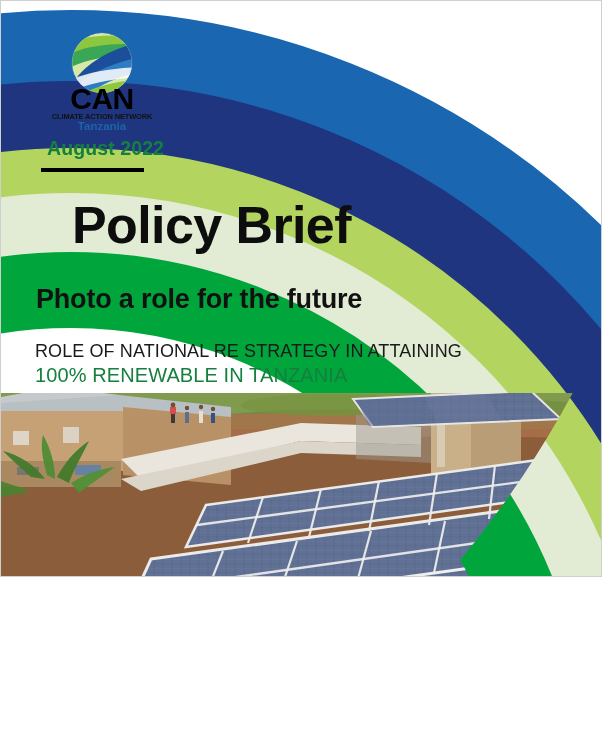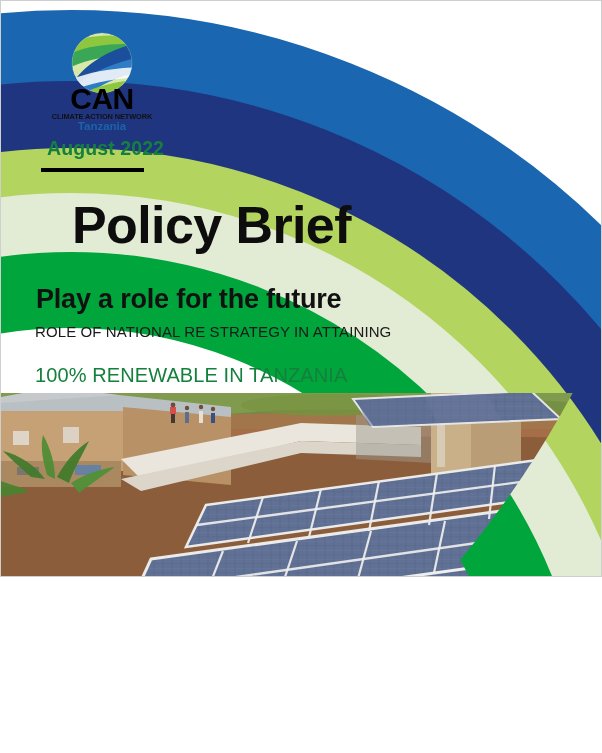--- a/index.html
+++ b/index.html
@@ -101,22 +101,22 @@
     font-size: 27px;
     font-weight: bold;
     color: #111111;
     letter-spacing: -0.2px;
     white-space: nowrap;
   }
 
   .line1 {
     position: absolute;
     left: 34px;
-    top: 322px;
-    font-size: 15px;
+    top: 340px;
+    font-size: 18px;
     font-weight: normal;
     color: #1a1a1a;
     letter-spacing: 0.1px;
     white-space: nowrap;
   }
 
   .line2 {
     position: absolute;
     left: 34px;
     top: 363px;
@@ -390,19 +390,19 @@
         <text x="54" y="78" text-anchor="middle" font-family="Liberation Sans, sans-serif" font-size="30" font-weight="bold" fill="#000000" letter-spacing="-0.5">CAN</text>
         <text x="54" y="88" text-anchor="middle" font-family="Liberation Sans, sans-serif" font-size="7.4" font-weight="bold" fill="#111111" letter-spacing="-0.1">CLIMATE ACTION NETWORK</text>
         <text x="54" y="99" text-anchor="middle" font-family="Liberation Sans, sans-serif" font-size="11.5" font-weight="bold" fill="#1C63A8">Tanzania</text>
       </svg>
     </div>
 
     <div class="date">August 2022</div>
     <div class="date-rule"></div>
 
     <div class="title">Policy Brief</div>
-    <div class="subtitle">Play a role for the future</div>
+    <div class="subtitle">Photo a role for the future</div>
     <div class="line1">ROLE OF NATIONAL RE STRATEGY IN ATTAINING</div>
     <div class="line2">100% RENEWABLE   IN TANZANIA</div>
   </div>
 
 
 </div>
 
 </body></html>

